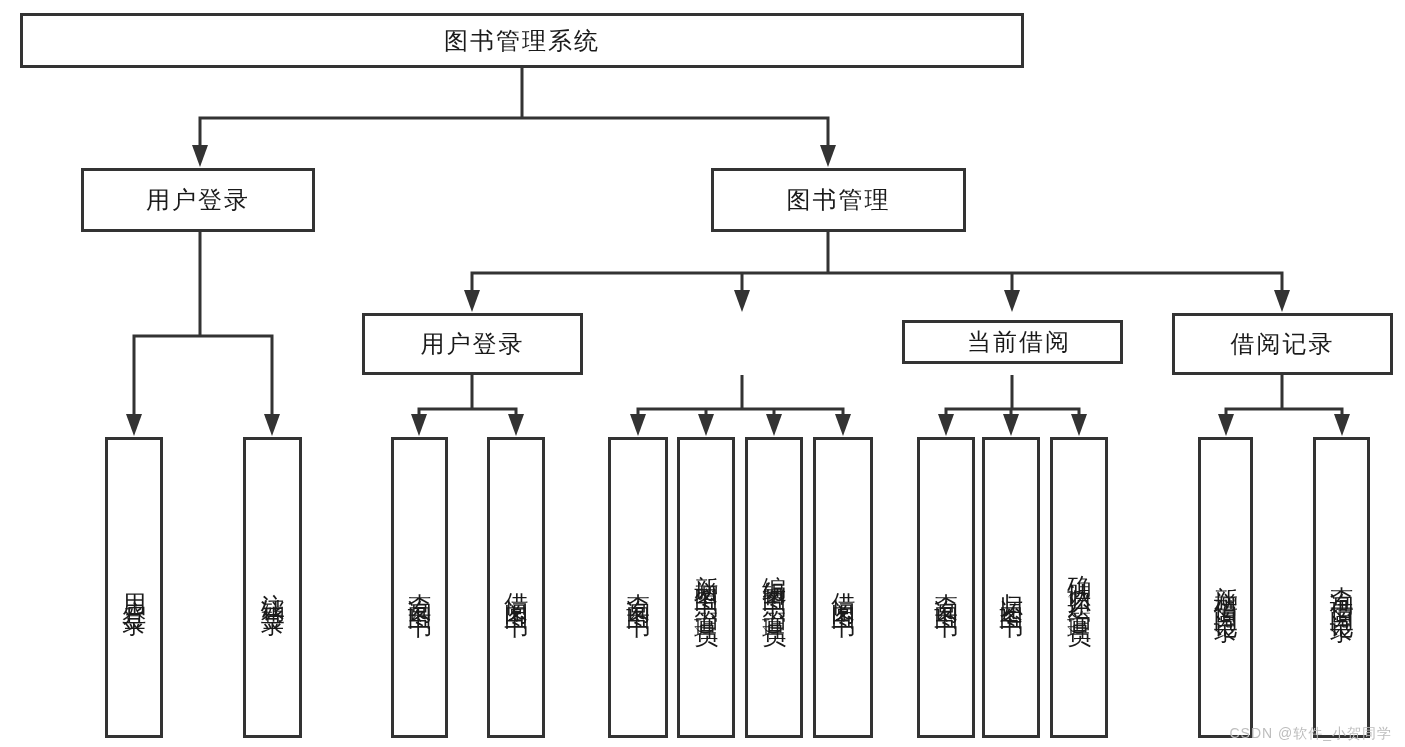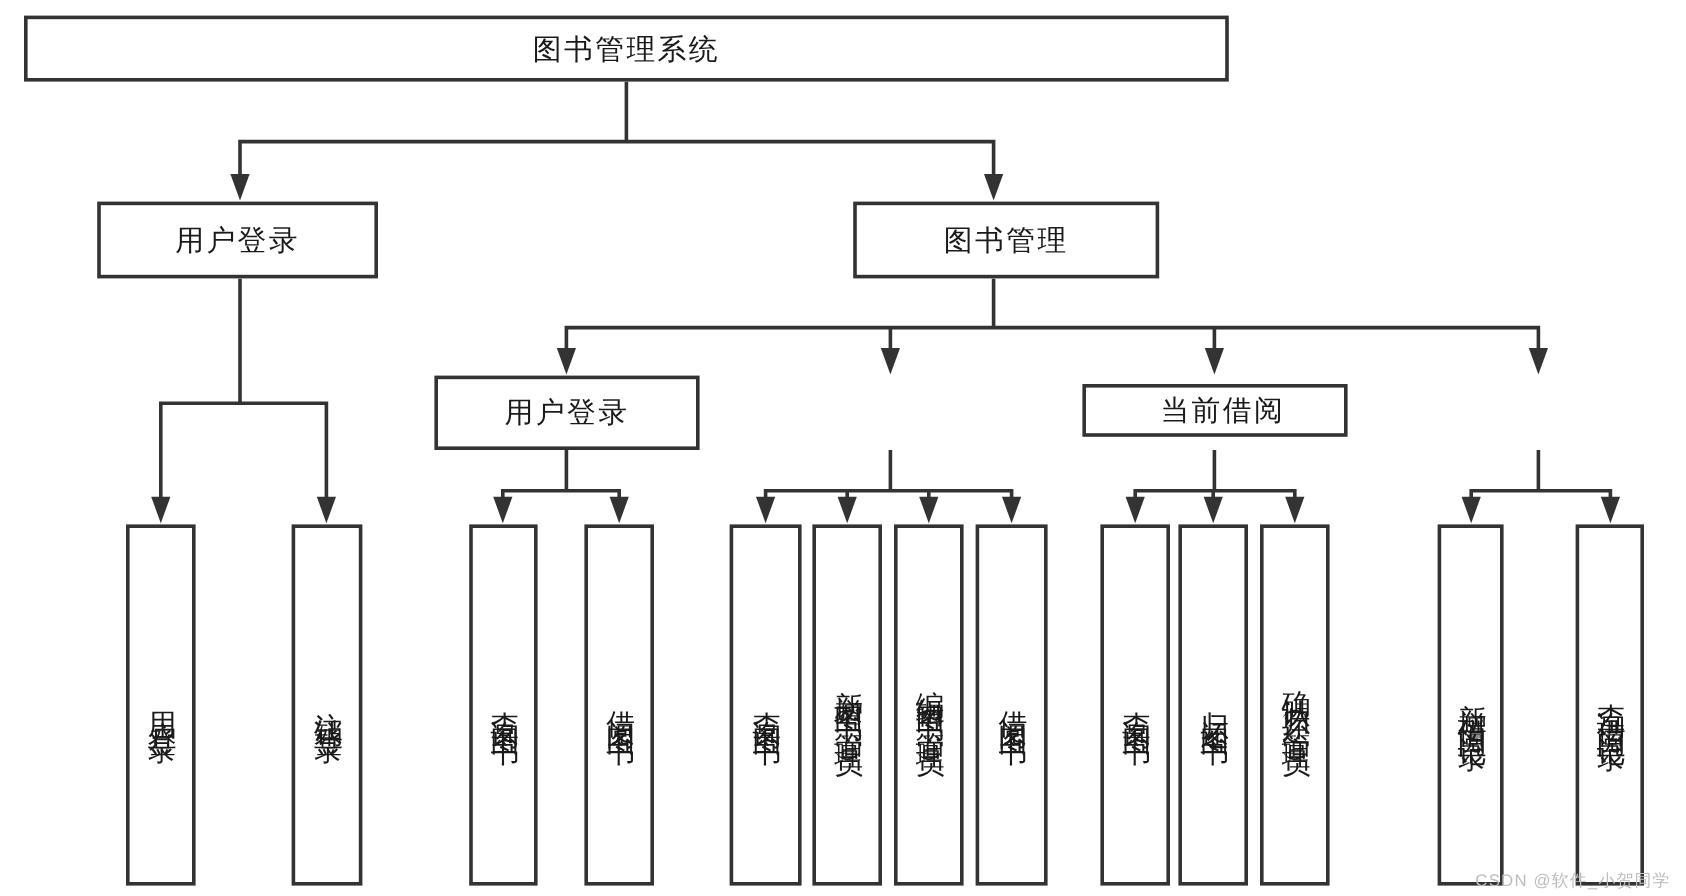--- a/index.html
+++ b/index.html
@@ -84,20 +84,23 @@
   <div class="node h-node" style="left:711px;top:168px;width:255px;height:64px;">
     <span>图书管理</span>
   </div>
 
   <div class="node h-node" style="left:362px;top:313px;width:221px;height:62px;">
     <span>用户登录</span>
   </div>
   <div class="node h-node" style="left:902px;top:320px;width:221px;height:44px;padding-left:13px;">
     <span>当前借阅</span>
   </div>
+  <div class="node h-node" style="left:1172px;top:313px;width:221px;height:62px;">
+    <span>借阅记录</span>
+  </div>
 
   <div class="node leaf" style="left:105px;top:437px;width:58px;height:301px;">
     <span class="v-label">用户登录</span>
   </div>
   <div class="node leaf" style="left:243px;top:437px;width:59px;height:301px;">
     <span class="v-label">注销登录</span>
   </div>
 
   <div class="node leaf" style="left:391px;top:437px;width:57px;height:301px;">
     <span class="v-label">查询图书</span>

